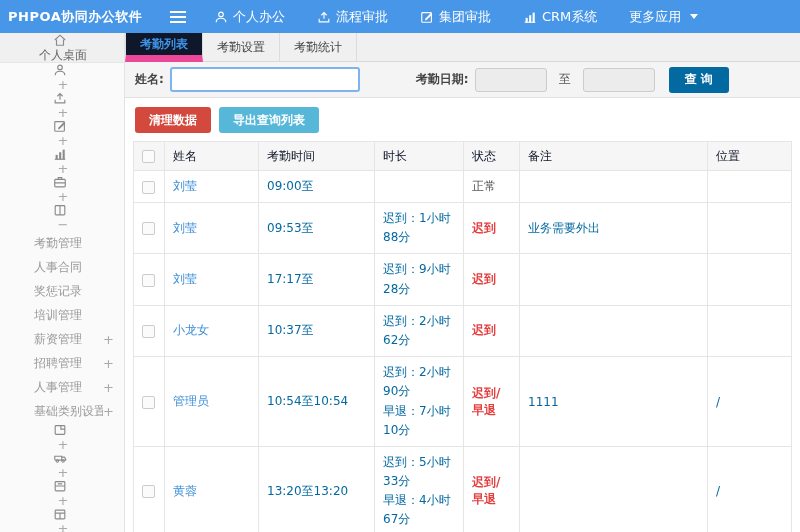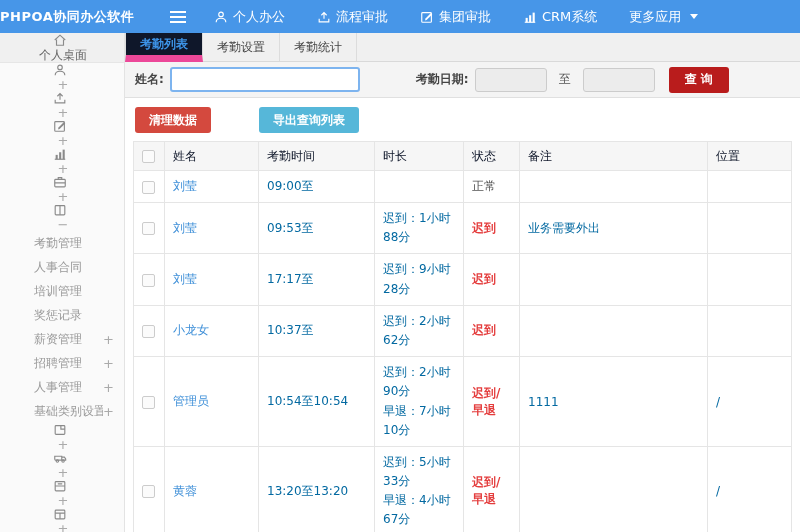--- a/index.html
+++ b/index.html
@@ -1,21 +1,21 @@
 <!DOCTYPE html>
 <html><head>
 <meta charset="utf-8">
 <style>
   * { margin:0; padding:0; box-sizing:border-box; }
   html,body { width:800px; height:532px; overflow:hidden; background:#fff;
     font-family:"DejaVu Sans","Liberation Sans",sans-serif; font-size:12px; color:#555; }
 
   
   .topbar { height:33px; background:#4796e8; display:flex; align-items:center; color:#fff; }
-  .logo { width:128px; font-size:13px; font-weight:bold; letter-spacing:0.5px; white-space:nowrap; }
+  .logo { width:128px; padding-left:8px; font-size:13px; font-weight:bold; letter-spacing:0.5px; white-space:nowrap; }
   .menu-toggle { width:40px; margin-left:30px; display:flex; align-items:center; justify-content:center; cursor:pointer; }
   .topnav { display:flex; align-items:center; height:100%; }
   .nav-item { display:flex; align-items:center; gap:5px; padding:0 16px; height:100%; font-size:13px; cursor:pointer; white-space:nowrap; }
   .nav-item .icon svg { display:block; }
   .caret { width:0; height:0; border-left:4px solid transparent; border-right:4px solid transparent; border-top:5px solid #fff; margin-left:4px; }
 
   
   .wrap { display:flex; height:499px; }
 
   
@@ -34,26 +34,26 @@
   .tabbar { height:29px; background:#f0f0f0; border-bottom:1px solid #d9d9d9; display:flex; }
   .tab { min-width:70px; padding:0 14px; display:flex; align-items:center; justify-content:center;
          font-size:12px; color:#444; border-right:1px solid #dcdcdc; cursor:pointer; }
   .tab.active { background:#0f172a; color:#3d94e8; font-weight:bold; border-bottom:7px solid #ec4899; margin-bottom:-1px; border-left:1px solid #dcdcdc; }
 
   .filterbar { height:36px; background:#f4f4f4; border-bottom:1px solid #e0e0e0; display:flex; align-items:center; padding:0 10px; gap:6px; }
   .filterbar label { font-weight:bold; color:#444; }
   .inp-name { width:190px; height:25px; border:2px solid #7db4ef; border-radius:3px; padding:0 6px; background:#fff; outline:none; }
   .inp-date { width:72px; height:24px; border:1px solid #ccc; border-radius:3px; background:#ececec; padding:0 6px; }
   .btn { border:none; border-radius:3px; color:#fff; cursor:pointer; font-size:12px; font-family:inherit; }
-  .btn-search { background:#b91c1c; height:26px; padding:0 16px; margin-left:8px; font-weight:bold; }
+  .btn-search { background:#0369a1; height:26px; padding:0 16px; margin-left:8px; font-weight:bold; }
   .gap1 { width:44px; }
 
   .actionbar { padding:9px 10px 8px 10px; display:flex; gap:8px; background:#fff; }
   .btn-clean { background:#d4493e; height:26px; padding:0 14px; font-weight:bold; }
-  .btn-export { background:#56b7d9; height:26px; padding:0 14px; font-weight:bold;margin-left:40px; }
+  .btn-export { background:#56b7d9; height:26px; padding:0 14px; font-weight:bold; }
 
   
   .tablewrap { flex:1; padding:0 8px; overflow:hidden; }
   table { width:100%; border-collapse:collapse; table-layout:fixed; }
   th, td { border:1px solid #e5e5e5; padding:6px 8px; text-align:left; vertical-align:middle; font-size:12px; }
   thead th { background:#f6f6f6; color:#0f172a; font-weight:normal; height:29px; padding:4px 8px; }
   tbody td { height:32px; color:#0369a1; }
   td.c-name { color:#3e8fd8; cursor:pointer; }
   .status-normal { color:#555; }
   .status-late { color:#e43d3d; font-weight:bold; }
@@ -194,24 +194,24 @@
         <span class="lbl">人力资源</span>
         <span class="sfx">−</span>
       </div>
       <div class="side-item sub">
         <span class="lbl">考勤管理</span>
       </div>
       <div class="side-item sub">
         <span class="lbl">人事合同</span>
       </div>
       <div class="side-item sub">
+        <span class="lbl">奖惩记录</span>
+      </div>
+      <div class="side-item sub">
         <span class="lbl">培训管理</span>
-      </div>
-      <div class="side-item sub">
-        <span class="lbl">奖惩记录</span>
       </div>
       <div class="side-item sub">
         <span class="lbl">薪资管理</span>
         <span class="sfx">+</span>
       </div>
       <div class="side-item sub">
         <span class="lbl">招聘管理</span>
         <span class="sfx">+</span>
       </div>
       <div class="side-item sub">

